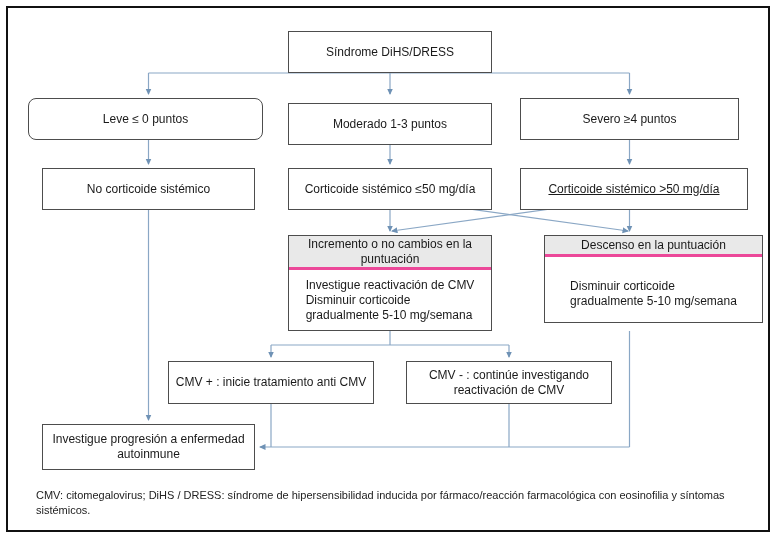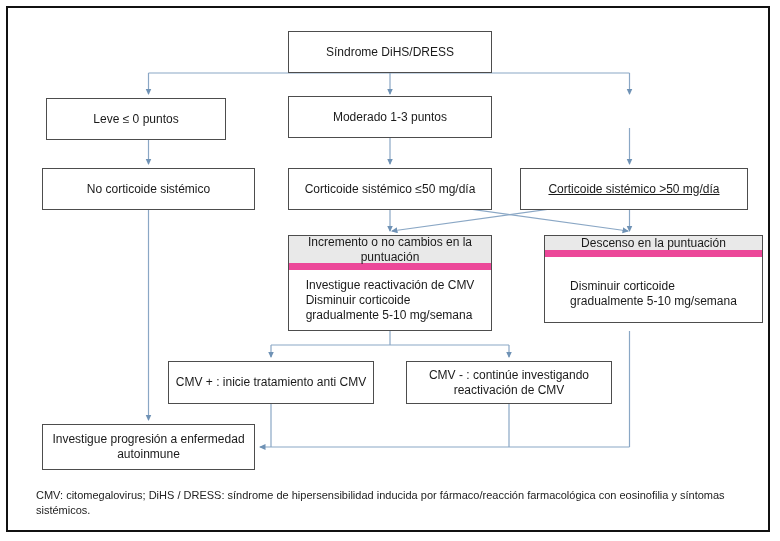--- a/index.html
+++ b/index.html
@@ -30,21 +30,21 @@
     line-height:1.25;
     padding:20px 6px;
     z-index:2;
   }
   .split{
     display:block;
     padding:0;
   }
   .split .hdr{
     background:#e9e9e9;
-    border-bottom:7px solid #ec4899;
+    border-bottom:3px solid #ec4899;
     display:flex;align-items:center;justify-content:center;
     text-align:center;
     padding:2px 8px;
     box-sizing:border-box;
   }
   .split .bdy{
     display:flex;align-items:center;justify-content:center;
     text-align:left;
     padding:4px 6px;
     box-sizing:border-box;
@@ -103,22 +103,23 @@
       </g>
       <g>
         <path d="M271,404 L271,447 M509,404 L509,447 M629.5,331 L629.5,447"></path>
         <path d="M629.5,447 L260,447" marker-end="url(#arrow)"></path>
       </g>
     </g>
   </svg>
 
   <div class="box" style="left:288px;top:31px;width:204px;height:29px;">Síndrome DiHS/DRESS</div>
 
-  <div class="box" style="left:46px;top:98px;width:180px;height:30px;">Leve ≤ 0 puntos</div>
-  <div class="box" style="left:288px;top:96px;width:204px;height:38px;">Moderado 1-3 puntos</div>
+  <div class="box" style="left:28px;top:98px;width:235px;height:30px;border-radius:8px;">Leve ≤ 0 puntos</div>
+  <div class="box" style="left:288px;top:103px;width:204px;height:38px;">Moderado 1-3 puntos</div>
+  <div class="box" style="left:520px;top:98px;width:219px;height:30px;">Severo ≥4 puntos</div>
 
   <div class="box" style="left:42px;top:168px;width:213px;height:30px;">No corticoide sistémico</div>
   <div class="box" style="left:288px;top:168px;width:204px;height:30px;">Corticoide sistémico ≤50 mg/día</div>
   <div class="box" style="left:520px;top:168px;width:228px;height:30px;text-decoration:underline;">Corticoide sistémico &gt;50 mg/día</div>
 
   <div class="box split" style="left:288px;top:235px;width:204px;height:96px;">
     <div class="hdr" style="height:34px;">Incremento o no cambios en la puntuación</div>
     <div class="bdy" style="height:60px;">Investigue reactivación de CMV
 Disminuir corticoide
 gradualmente 5-10 mg/semana</div>

